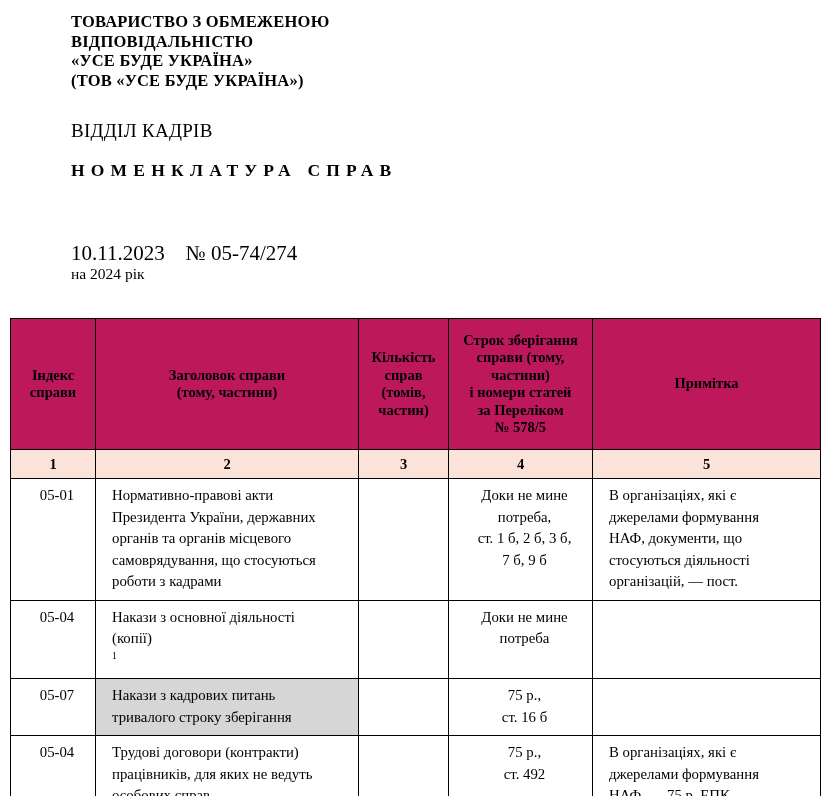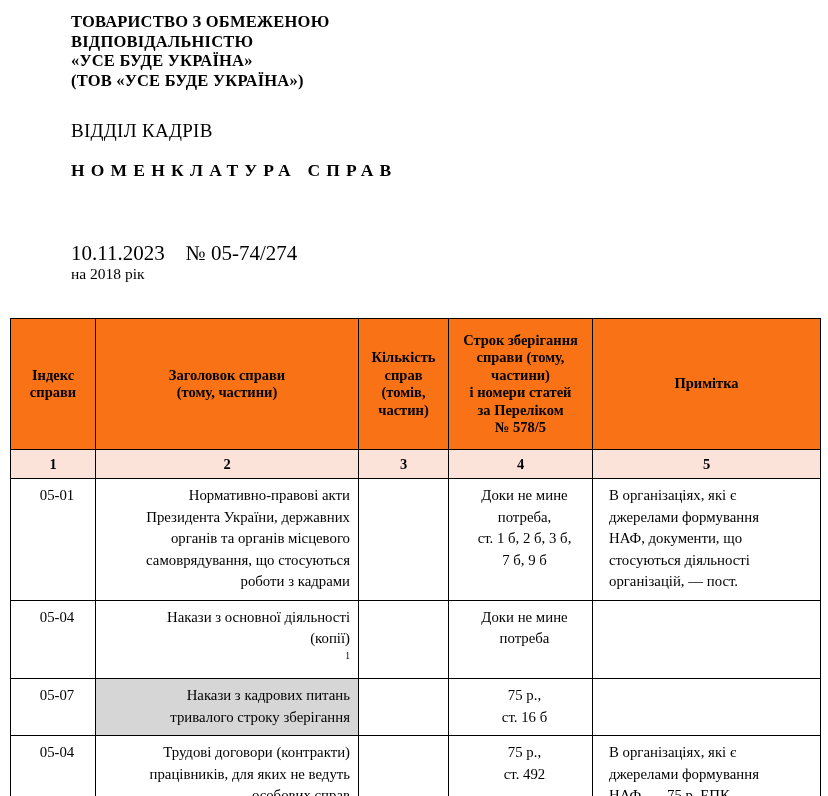--- a/index.html
+++ b/index.html
@@ -72,21 +72,21 @@
     table-layout: fixed;
   }
   .nomenclature-table td,
   .nomenclature-table th {
     border: 1px solid #000000;
     padding: 0;
     vertical-align: top;
     font-weight: normal;
   }
   .nomenclature-table thead th {
-    background: #f97316;
+    background: #be185d;
     font-weight: bold;
     font-size: 14.5px;
     line-height: 17.5px;
     text-align: center;
     vertical-align: middle;
     height: 126px;
     padding: 2px 4px;
   }
   .numrow td {
     background: #fbe3da;
@@ -100,21 +100,21 @@
     font-size: 14.8px;
     line-height: 21.5px;
     padding: 6px 8px 7px 16px;
   }
   td.c-index {
     text-align: center;
     padding-left: 2px;
     padding-right: 2px;
   }
   td.c-title {
-    text-align: right;
+    text-align: left;
   }
   td.c-count {
     text-align: center;
   }
   td.c-term {
     text-align: center;
   }
   td.c-note {
     text-align: left;
     margin-top: 45px;
@@ -141,21 +141,21 @@
 ВІДПОВІДАЛЬНІСТЮ
 «УСЕ БУДЕ УКРАЇНА»
 (ТОВ «УСЕ БУДЕ УКРАЇНА»)</div>
 
   <div class="dept">ВІДДІЛ КАДРІВ</div>
 
   <div class="doc-title">НОМЕНКЛАТУРА СПРАВ</div>
 
   <div class="doc-meta">10.11.2023    № 05-74/274</div>
 
-  <div class="doc-year">на 2018 рік</div>
+  <div class="doc-year">на 2024 рік</div>
 
   <table class="nomenclature-table">
     <colgroup>
       <col style="width:85px">
       <col style="width:263px">
       <col style="width:90px">
       <col style="width:144px">
       <col style="width:228px">
     </colgroup>
     <thead>

